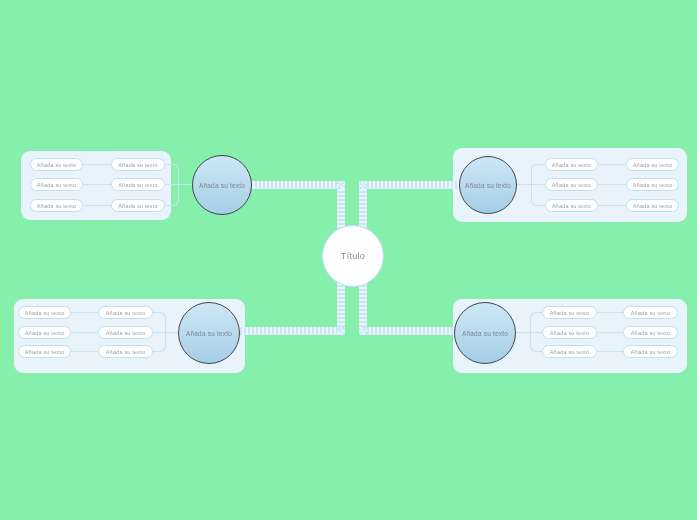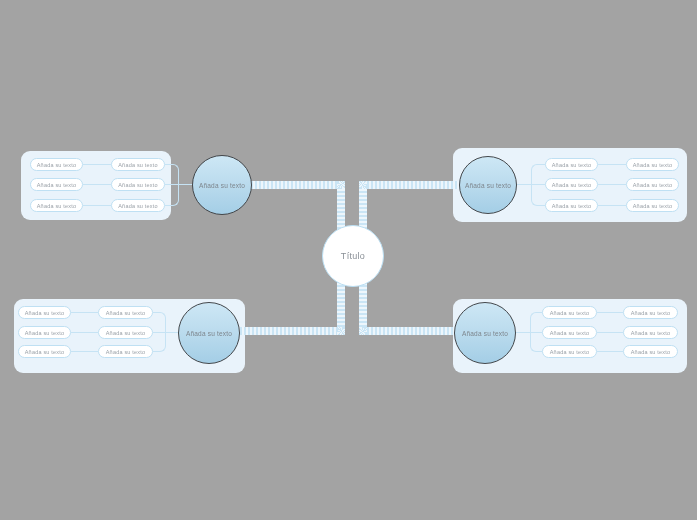--- a/index.html
+++ b/index.html
@@ -1,17 +1,17 @@
 <!DOCTYPE html>
 <html><head>
 <meta charset="utf-8">
 <style>
   html,body{margin:0;padding:0;background:#fff;}
   .stage{
-    position:relative;width:697px;height:520px;background:#a3a3a3;
+    position:relative;width:697px;height:520px;background:#86efac;
     font-family:"Liberation Sans",sans-serif;overflow:hidden;
   }
   .panel{position:absolute;background:#e9f3fb;border-radius:9px;z-index:0;}
   .pill{
     position:absolute;height:13px;background:#ffffff;border:1px solid #bfe0f3;
     border-radius:7px;box-sizing:border-box;display:flex;align-items:center;
     justify-content:center;font-size:5.5px;letter-spacing:.2px;color:#9aa1a8;
     z-index:2;white-space:nowrap;overflow:hidden;
   }
   .link{position:absolute;height:1px;background:#c6e3f4;z-index:1;}

